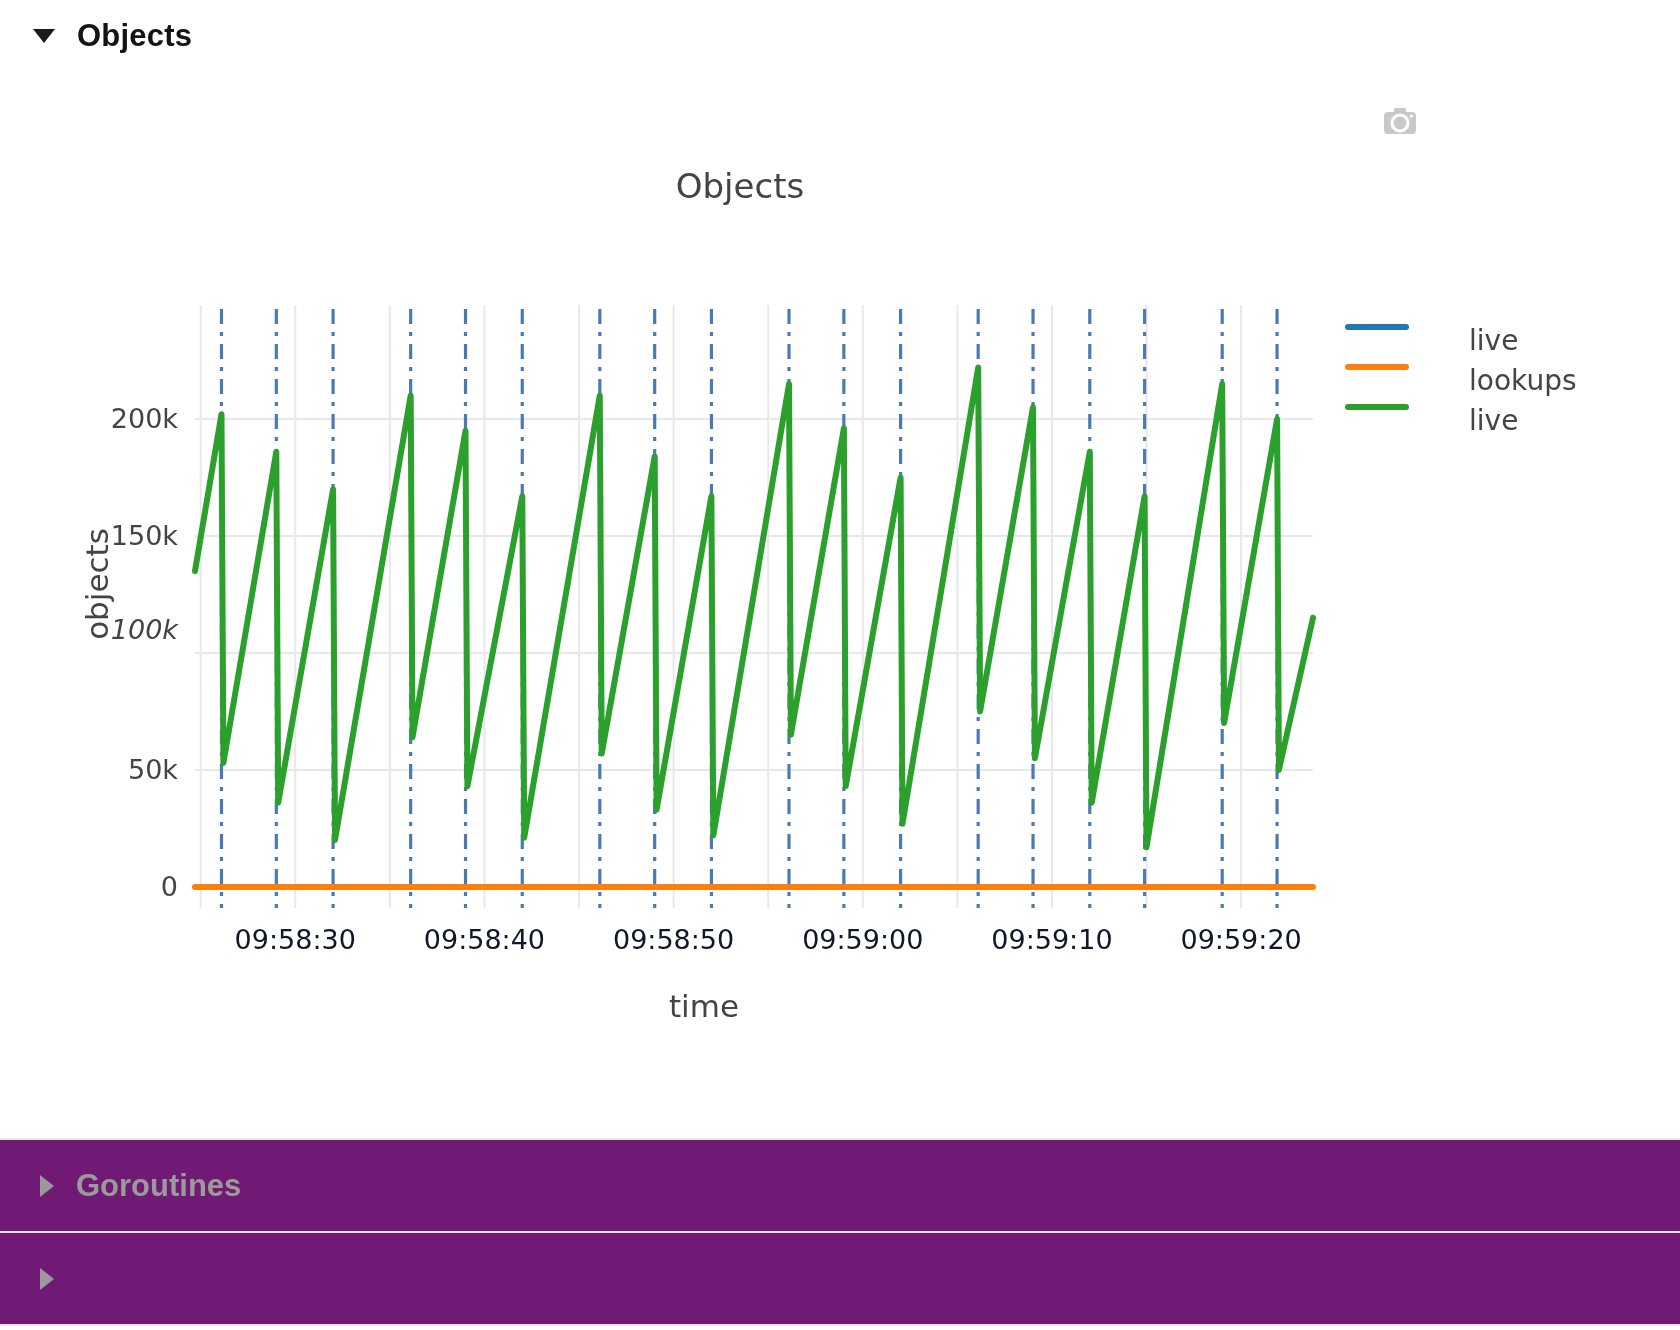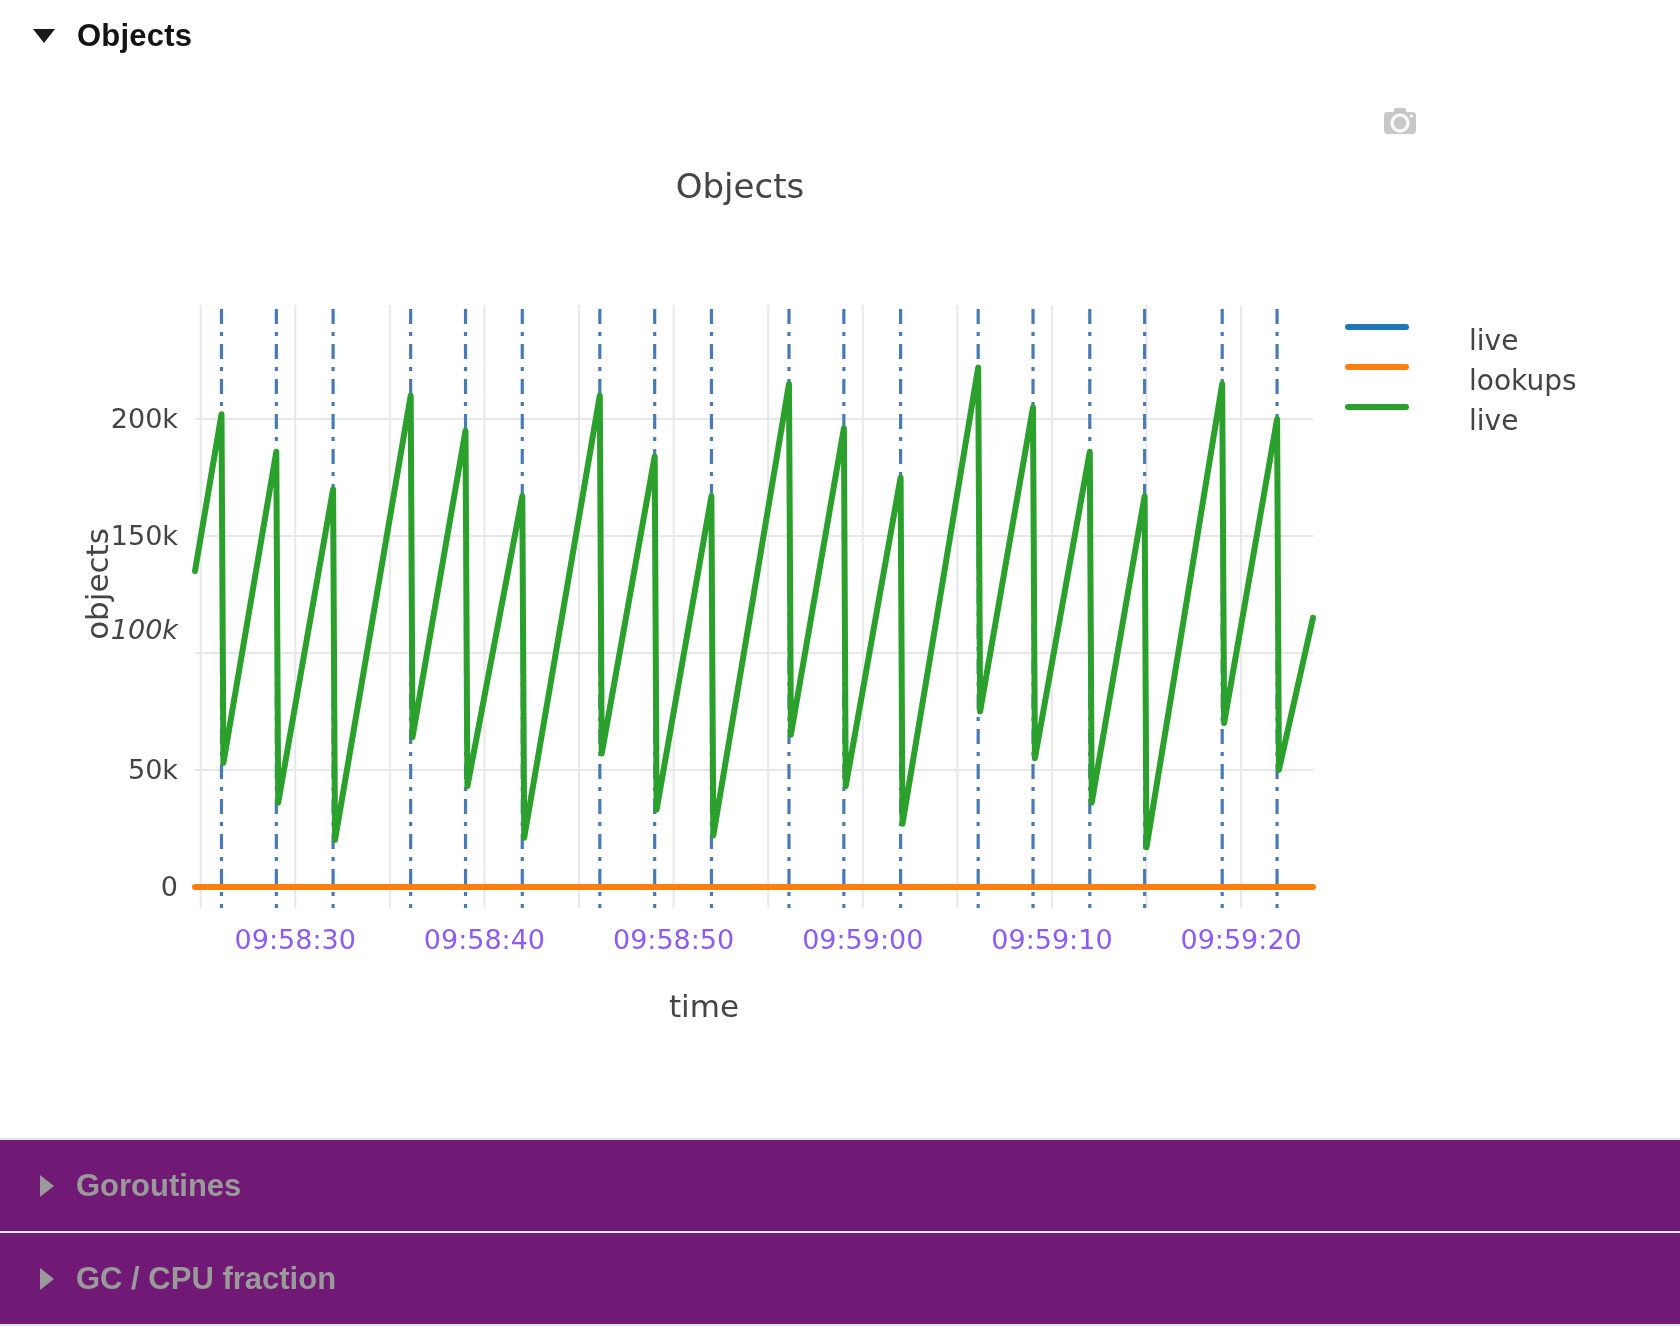--- a/index.html
+++ b/index.html
@@ -21,21 +21,21 @@
        font-size:34px;}
   .y-axis-title{position:absolute;left:97px;top:524px;transform:translate(-50%,-50%) rotate(-90deg);
        font-size:31px;white-space:nowrap;}
   .x-axis-title{position:absolute;left:654px;top:928px;width:100px;text-align:center;
        font-size:31px;}
   #plot-wrap{position:absolute;left:0;top:0;width:1480px;height:960px;}
   #plot-svg{position:absolute;left:0;top:0;}
   .ytick{position:absolute;left:0;width:178px;text-align:right;font-size:27px;
        font-family:"DejaVu Sans",sans-serif;color:#444;}
   .xtick{position:absolute;width:220px;text-align:center;font-size:27px;
-       font-family:"DejaVu Sans",sans-serif;color:#8b5cf6;top:864px;}
+       font-family:"DejaVu Sans",sans-serif;color:#0f172a;top:864px;}
   .legend{position:absolute;left:1345px;top:264px;}
   .legend-item{display:flex;align-items:flex-start;height:40px;cursor:pointer;gap:44px;}
   .swatch{width:64px;height:6px;border-radius:3px;margin-right:16px;flex:0 0 auto;}
   .legend-label{font-size:28px;font-family:"DejaVu Sans",sans-serif;color:#444;}
 
   
   .divider{position:absolute;left:0;width:1680px;height:0;border-top:2px solid #e4e4e4;}
   .collapsed-row{position:absolute;left:0;width:1680px;height:91px;display:flex;
        align-items:center;cursor:pointer;background:#701a75;}
   .tri-right{width:0;height:0;border-top:11px solid transparent;
@@ -143,16 +143,15 @@
 
 <div class="collapsed-row" style="top:1140px">
   <span class="tri-right"></span>
   <span class="collapsed-label">Goroutines</span>
 </div>
 
 <div class="divider" style="top:1231px"></div>
 
 <div class="collapsed-row" style="top:1233px">
   <span class="tri-right"></span>
-  <span class="collapsed-label">GC / CPU fraction</span>
 </div>
 
 <div class="divider" style="top:1324px"></div>
 
 </body></html>

